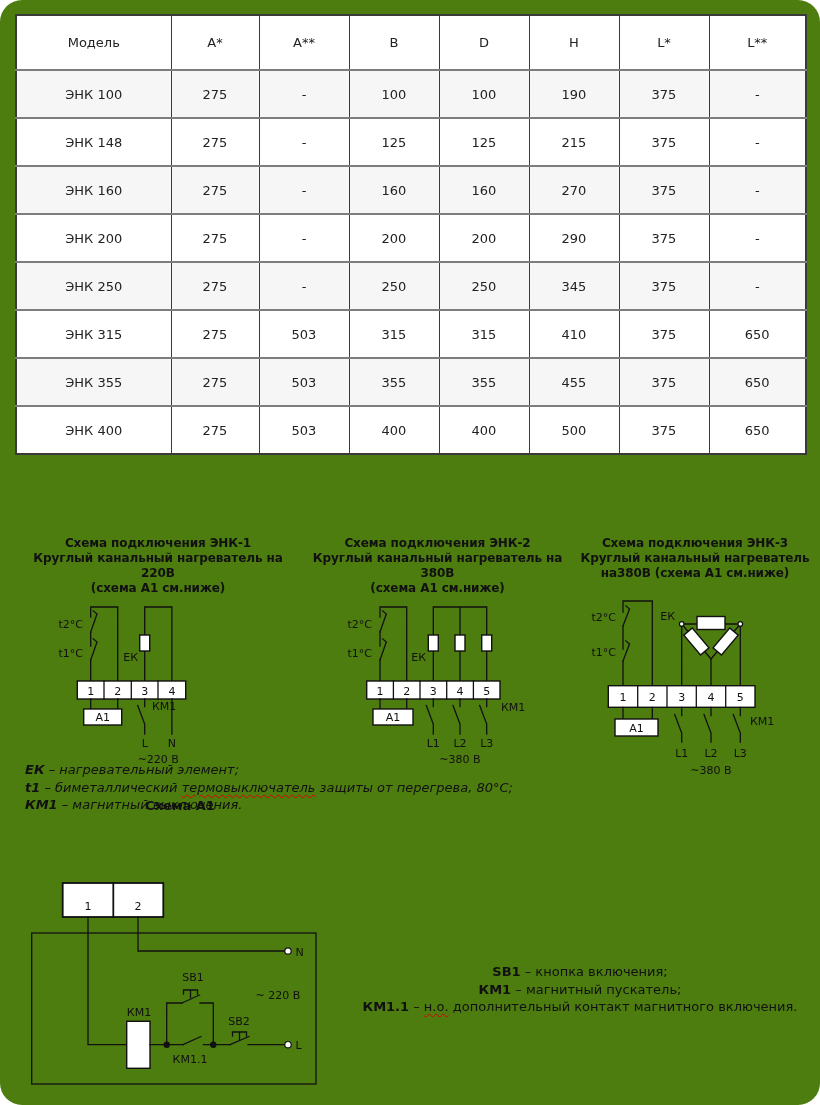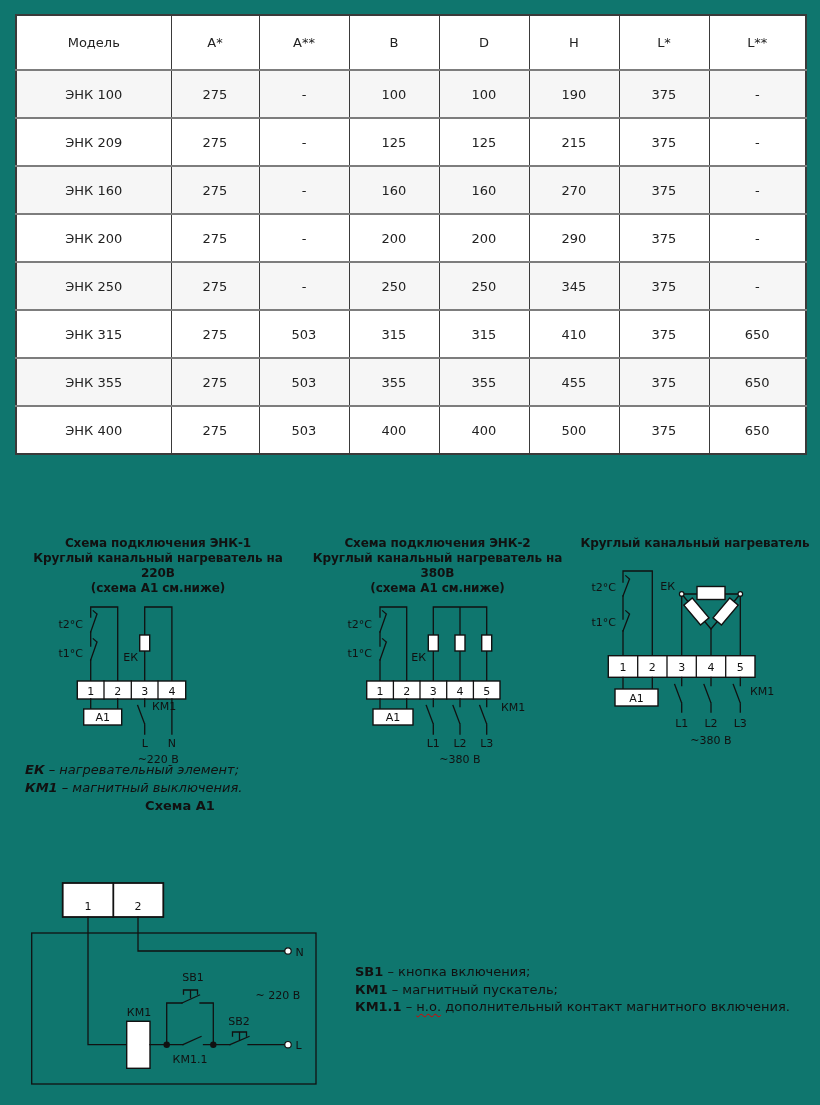--- a/index.html
+++ b/index.html
@@ -1,17 +1,17 @@
 <!DOCTYPE html>
 <html><head>
 <meta charset="utf-8">
 <style>
   html,body{margin:0;padding:0;background:#fff;}
-  .page{position:relative;width:820px;height:1105px;background:#0f766e;overflow:hidden;
-        font-family:"DejaVu Sans","Liberation Sans",sans-serif;color:#1a1a1a;}
+  .page{position:relative;width:820px;height:1105px;background:#4d7c0f;overflow:hidden;
+        font-family:"DejaVu Sans","Liberation Sans",sans-serif;color:#1a1a1a;border-radius:22px;}
   
   table.dim{position:absolute;left:15px;top:14px;width:790px;border-collapse:collapse;
             table-layout:fixed;border:2px solid #3a3a3a;}
   .dim th,.dim td{border:1px solid #3a3a3a;text-align:center;vertical-align:middle;
                   font-size:13px;font-weight:400;padding:0;background:#fff;color:#222;}
   .dim thead tr{height:55px;}
   .dim tbody tr{height:48px;}
   .dim tbody tr.shade td{background:#f6f6f6;border-top:2px solid #7d7d7d;border-bottom:2px solid #7d7d7d;}
   
   .diagram{position:absolute;text-align:center;}
@@ -63,21 +63,21 @@
         <td>ЭНК 100</td>
         <td>275</td>
         <td>-</td>
         <td>100</td>
         <td>100</td>
         <td>190</td>
         <td>375</td>
         <td>-</td>
       </tr>
       <tr>
-        <td>ЭНК 209</td>
+        <td>ЭНК 148</td>
         <td>275</td>
         <td>-</td>
         <td>125</td>
         <td>125</td>
         <td>215</td>
         <td>375</td>
         <td>-</td>
       </tr>
       <tr class="shade">
         <td>ЭНК 160</td>
@@ -235,21 +235,23 @@
       <text x="206" y="112">КМ1</text>
       <text x="138.3" y="148" text-anchor="middle">L1</text>
       <text x="165" y="148" text-anchor="middle">L2</text>
       <text x="191.7" y="148" text-anchor="middle">L3</text>
       <text x="165" y="164" text-anchor="middle">~380 В</text>
     </svg>
   </div>
 
   <div class="diagram" style="left:570px;top:536px;width:250px;">
     <div class="d-title">
+      <div>Схема подключения ЭНК-3</div>
       <div>Круглый канальный нагреватель</div>
+      <div>на380В (схема А1 см.ниже)</div>
     </div>
     <svg class="circ" width="250" height="200" viewBox="0 0 250 200">
       <g>
         <path class="w" d="M53 28 V17 H82.3 V101.7"></path>
         <path class="w" d="M53 42 V65 M53 77 V101.7"></path>
         <path class="w" d="M53 42 L59.5 25 M59.5 25 L55.8 21.8"></path>
         <path class="w" d="M53 77 L59.5 60 M59.5 60 L55.8 56.8"></path>
       </g>
       <text x="46" y="37" text-anchor="end">t2°С</text>
       <text x="46" y="72" text-anchor="end">t1°С</text>
@@ -287,20 +289,21 @@
       <text x="180" y="141">КМ1</text>
       <text x="111.7" y="173" text-anchor="middle">L1</text>
       <text x="141" y="173" text-anchor="middle">L2</text>
       <text x="170.3" y="173" text-anchor="middle">L3</text>
       <text x="141" y="190" text-anchor="middle">~380 В</text>
     </svg>
   </div>
 
   <div class="lg" style="left:25px;top:761px;width:560px;font-style:italic;">
     <div><b>ЕК</b><span> – нагревательный элемент;</span><span class="wavy"></span><span></span></div>
+    <div><b>t1</b><span> – биметаллический </span><span class="wavy">термовыключатель</span><span> защиты от перегрева, 80°С;</span></div>
     <div><b>КМ1</b><span> – магнитный выключения.</span><span class="wavy"></span><span></span></div>
   </div>
 
   <div class="a1-title">Схема А1</div>
   <svg style="position:absolute;left:20px;top:868px;" width="320" height="237" viewBox="0 0 320 237">
 
     <g>
       <rect class="bx" x="42.7" y="15" width="100.6" height="34" style="stroke-width:1.8"></rect>
       <path class="w" d="M93.3 15 V49" style="stroke-width:1.8"></path>
     </g>
@@ -339,19 +342,19 @@
     <g>
       <path class="w" d="M210 176.7 L229 168.5 M228 176.7 H264.5"></path>
       <path class="w" d="M219.5 171.5 V164 M212.5 164 H226.5 M212.5 164 V168 M226.5 164 V168"></path>
       <circle class="nd" cx="268" cy="176.7" r="3.2"></circle>
     </g>
     <text x="219" y="157" text-anchor="middle" font-size="12">SB2</text>
     <text x="275.5" y="181" font-size="13">L</text>
     <text x="258" y="131" text-anchor="middle" font-size="13">~ 220 В</text>
   </svg>
 
-  <div class="lg" style="left:355px;top:963px;width:450px;">
+  <div class="lg" style="left:355px;top:963px;width:450px;text-align:center;">
     <div><b>SB1</b><span> – кнопка включения;</span><span class="wavy"></span><span></span></div>
     <div><b>КМ1</b><span> – магнитный пускатель;</span><span class="wavy"></span><span></span></div>
     <div><b>КМ1.1</b><span> – </span><span class="wavy">н.о.</span><span> дополнительный контакт магнитного включения.</span></div>
   </div>
 
 </div>
 
 </body></html>

